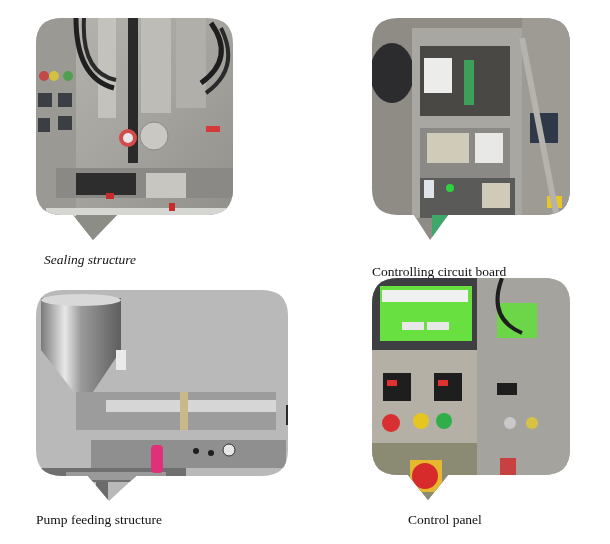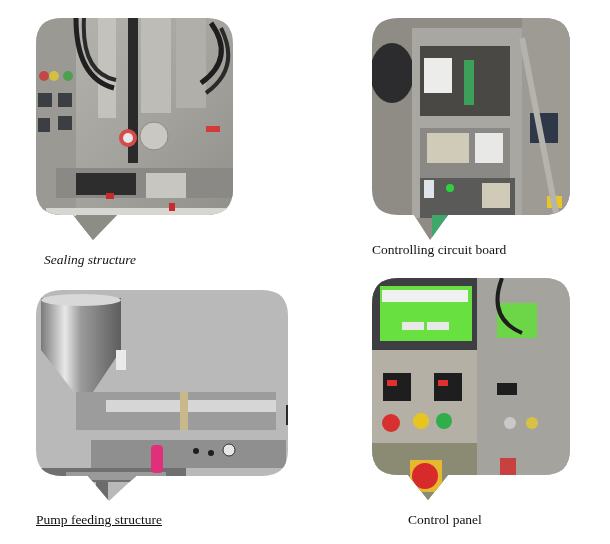--- a/index.html
+++ b/index.html
@@ -81,21 +81,21 @@
       <circle cx="78" cy="170" r="4" fill="#2fd23f"></circle>
       <rect x="110" y="165" width="28" height="25" fill="#cfcbb8"></rect>
       <rect x="60" y="197" width="70" height="25" fill="#3ea76a"></rect>
       <rect x="150" y="0" width="50" height="200" fill="#9e9a94"></rect>
       <rect x="158" y="95" width="28" height="30" fill="#2f3848"></rect>
       <rect x="175" y="178" width="15" height="12" fill="#e8c624"></rect>
       <path d="M150 20 L185 200" stroke="#b5b3ae" stroke-width="6"></path>
     </g>
   </svg>
 </div>
-<div class="caption" style="left:372px; top:243px;">Controlling circuit board</div>
+<div class="caption" style="left:372px; top:265px;">Controlling circuit board</div>
 
 <div class="panel" style="left:36px; top:290px;">
   <svg width="255" height="215" viewBox="0 0 255 215">
     <defs>
       <clipPath id="c3">
           <path d="M26 0 H226 Q252 0 252 26 V160 Q252 186 226 186 H100 L73 211 L52 186 H26 Q0 186 0 160 V26 Q0 0 26 0 Z"></path>
         </clipPath>
       <linearGradient id="g3" x1="0" y1="0" x2="1" y2="0">
         <stop offset="0" stop-color="#7a7a7a"></stop>
           <stop offset="0.3" stop-color="#e8e8e8"></stop>
@@ -116,21 +116,21 @@
       <circle cx="193" cy="160" r="6" fill="#e6e6e6" stroke="#333"></circle>
       <circle cx="160" cy="161" r="3" fill="#1e1e1e"></circle>
         <circle cx="175" cy="163" r="3" fill="#1e1e1e"></circle>
       <rect x="0" y="178" width="150" height="14" fill="#6f6f6f"></rect>
       <rect x="30" y="182" width="100" height="8" fill="#9a9a9a"></rect>
       <rect x="115" y="155" width="12" height="28" rx="4" fill="#e0307a"></rect>
       <rect x="60" y="192" width="12" height="25" fill="#6b6b6b"></rect>
     </g>
   </svg>
 </div>
-<div class="caption" style="left:36px; top:513px;text-decoration:underline;">Pump feeding structure</div>
+<div class="caption" style="left:36px; top:513px;">Pump feeding structure</div>
 
 <div class="panel" style="left:372px; top:278px;">
   <svg width="200" height="225" viewBox="0 0 200 225">
     <defs>
       <clipPath id="c4">
           <path d="M26 0 H172 Q198 0 198 26 V171 Q198 197 172 197 H76 L56 222 L36 197 H26 Q0 197 0 171 V26 Q0 0 26 0 Z"></path>
         </clipPath>
     </defs>
     <g clip-path="url(#c4)">
       <rect width="200" height="225" fill="#a9a49a"></rect>

